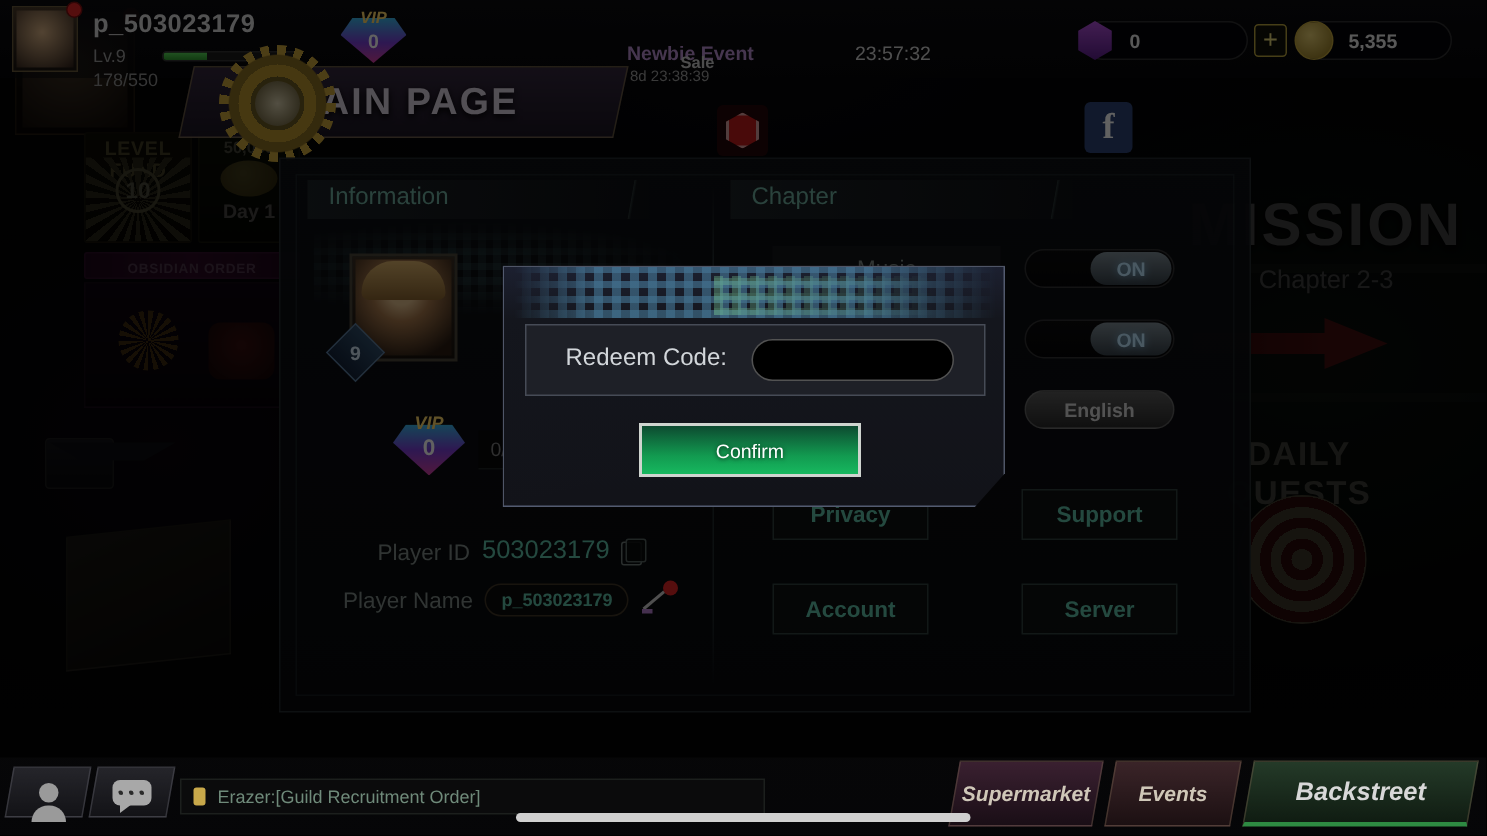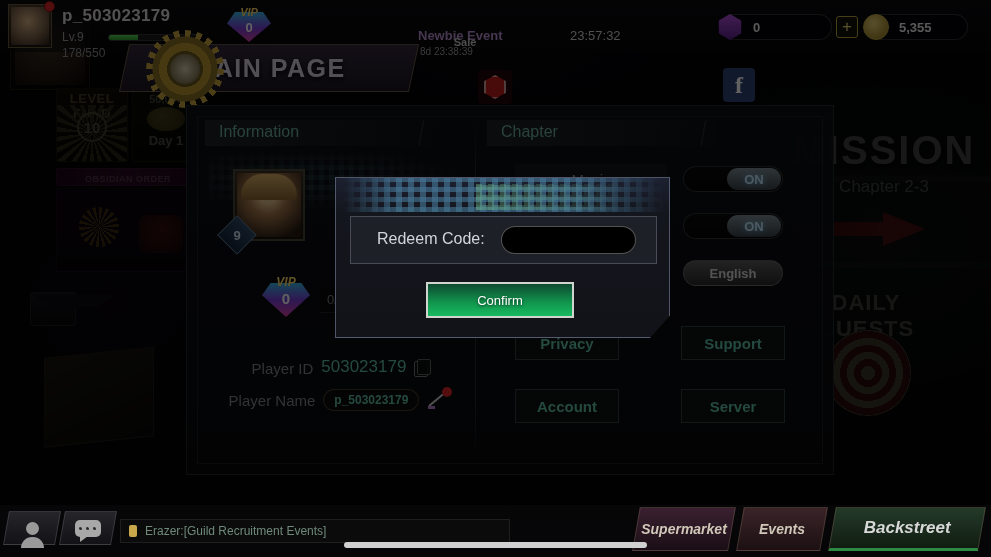--- a/index.html
+++ b/index.html
@@ -516,21 +516,21 @@
     </div>
     <div class="bb-icon" style="left:62px">
       <i>
           <span class="bubble">
             <i></i>
           </span>
         </i>
     </div>
     <div class="chatline">
       <div class="g"></div>
-      <span>Erazer:[Guild Recruitment Events]</span>
+      <span>Erazer:[Guild Recruitment Order]</span>
     </div>
     <div class="bb-btn supermarket">
       <i>Supermarket</i>
     </div>
     <div class="bb-btn events">
       <i>Events</i>
     </div>
     <div class="bb-btn backstreet">
       <i>Backstreet</i>
     </div>

